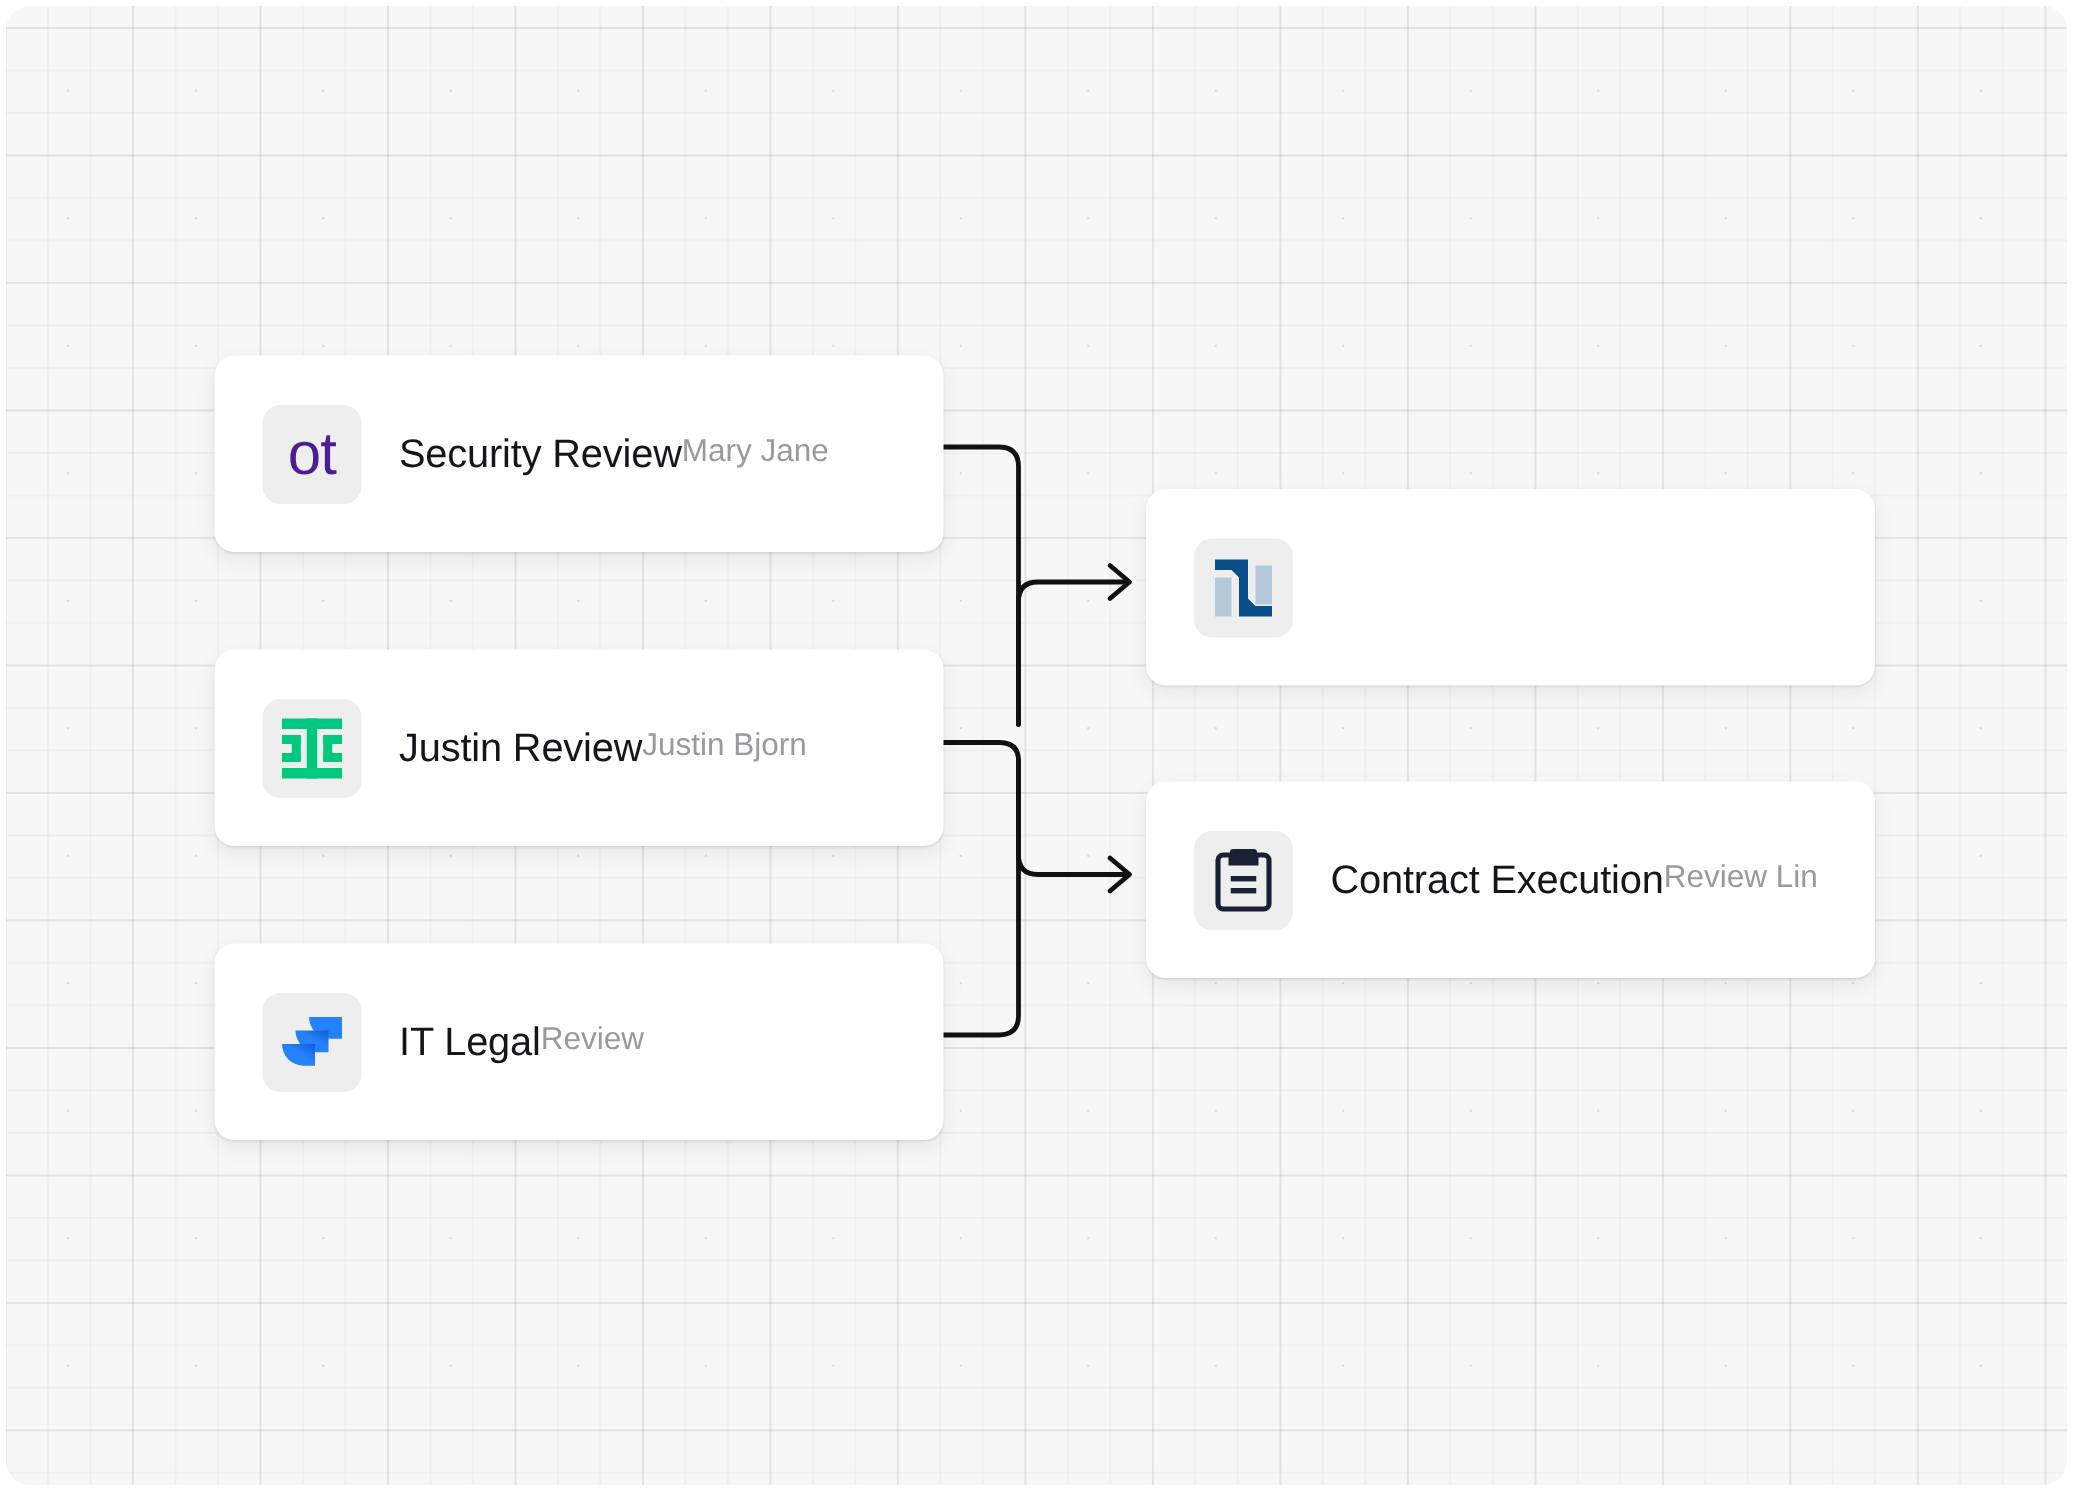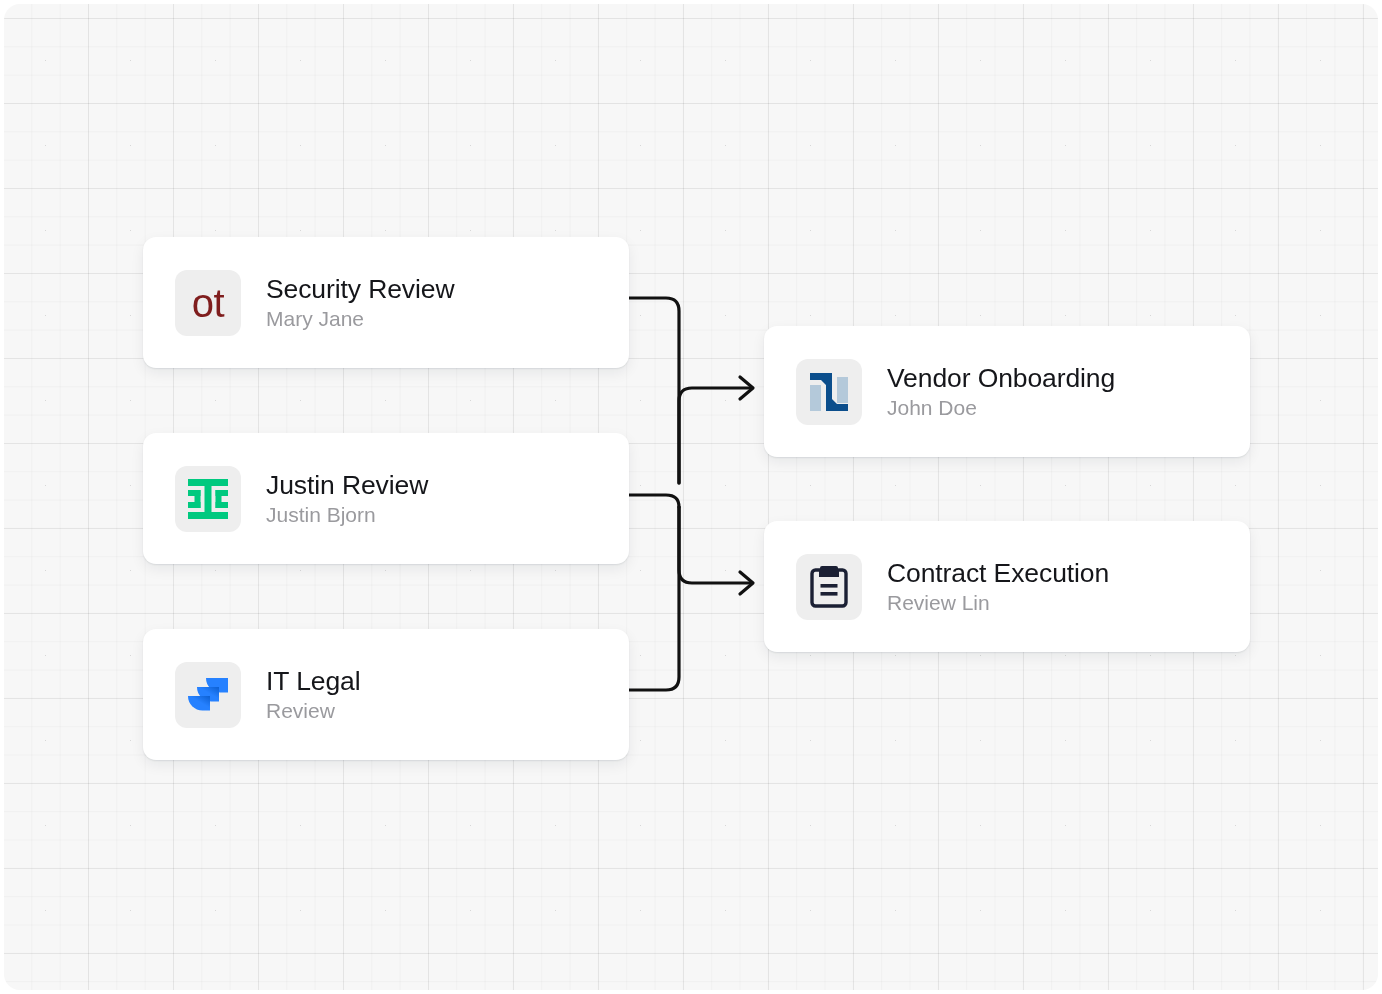--- a/index.html
+++ b/index.html
@@ -88,21 +88,21 @@
     border-radius: 12px;
     background: #eeeeee;
     display: flex;
     align-items: center;
     justify-content: center;
     overflow: hidden;
   }
   .node-text {
     margin-left: 25px;
     display: flex;
-    flex-direction: column;
+    flex-direction: row;
     justify-content: center;
     min-width: 0;
   }
   .node-title {
     font-size: 26.5px;
     line-height: 1.16;
     color: #15161a;
     letter-spacing: -0.1px;
     white-space: nowrap;
   }
@@ -111,21 +111,21 @@
     line-height: 1.2;
     color: #9a9a9e;
     margin-top: 1px;
     white-space: nowrap;
   }
 
   
   .ot-mark {
     font-size: 40px;
     line-height: 1;
-    color: #7f1d1d;
+    color: #4c1d95;
     letter-spacing: -0.5px;
     font-family: "Liberation Sans", sans-serif;
   }
 </style>
 </head>
 <body>
 
 <div id="canvas">
 
   <svg id="edges" viewBox="0 0 1374 986" width="1374" height="986" fill="none">
@@ -217,24 +217,20 @@
       <svg width="44" height="44" viewBox="0 0 44 44">
 
         <rect x="3" y="15" width="11" height="26" fill="#b4c9da"></rect>
         <rect x="30" y="7" width="11" height="26" fill="#b4c9da"></rect>
 
         <path fill="#0b4e8c" d="M3 3 h22 v18 L14 10 H3 Z"></path>
         <path fill="#0b4e8c" d="M41 41 h-22 v-18 l11 11 h11 Z"></path>
         <path fill="#0b4e8c" d="M19 10 l6 -6 v30 l-6 6 Z"></path>
       </svg>
     </div>
-    <div class="node-text">
-      <div class="node-title">Vendor Onboarding</div>
-      <div class="node-sub">John Doe</div>
-    </div>
   </div>
 
   <div class="node node-right n-contract">
     <div class="icon-tile">
       <svg width="42" height="44" viewBox="0 0 42 44">
 
         <rect x="4" y="5" width="34" height="36" rx="3.5" fill="none" stroke="#1b2034" stroke-width="3.4"></rect>
 
         <rect x="12" y="1" width="18" height="5" rx="2" fill="#1b2034"></rect>
         <rect x="11" y="4" width="20" height="8" fill="#1b2034"></rect>

